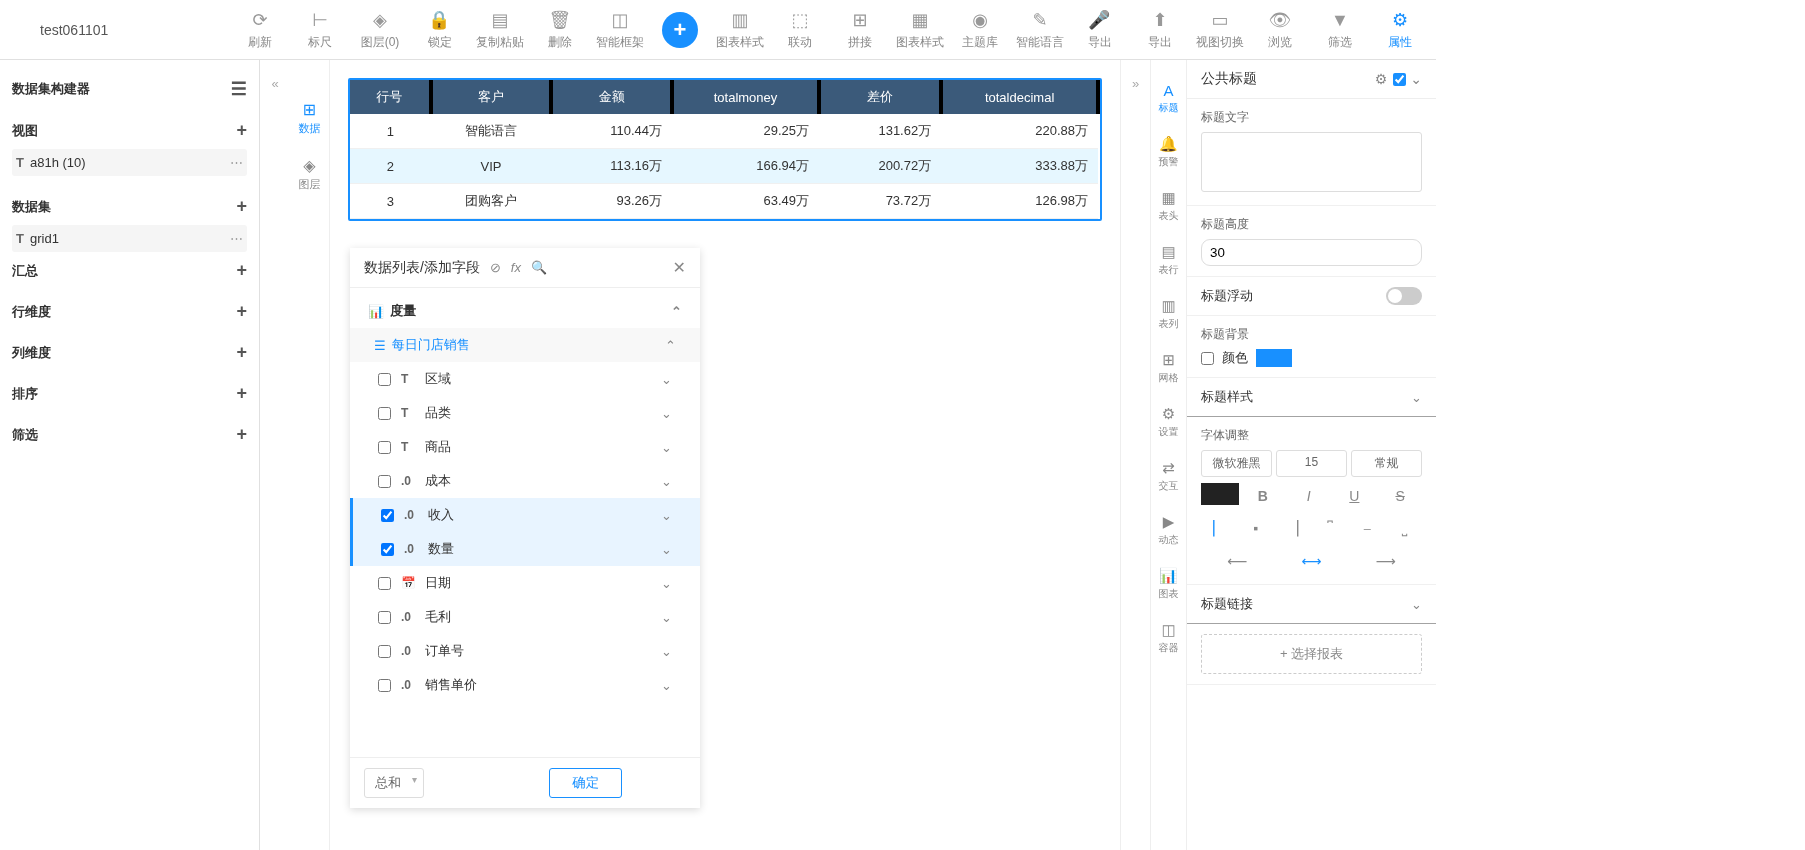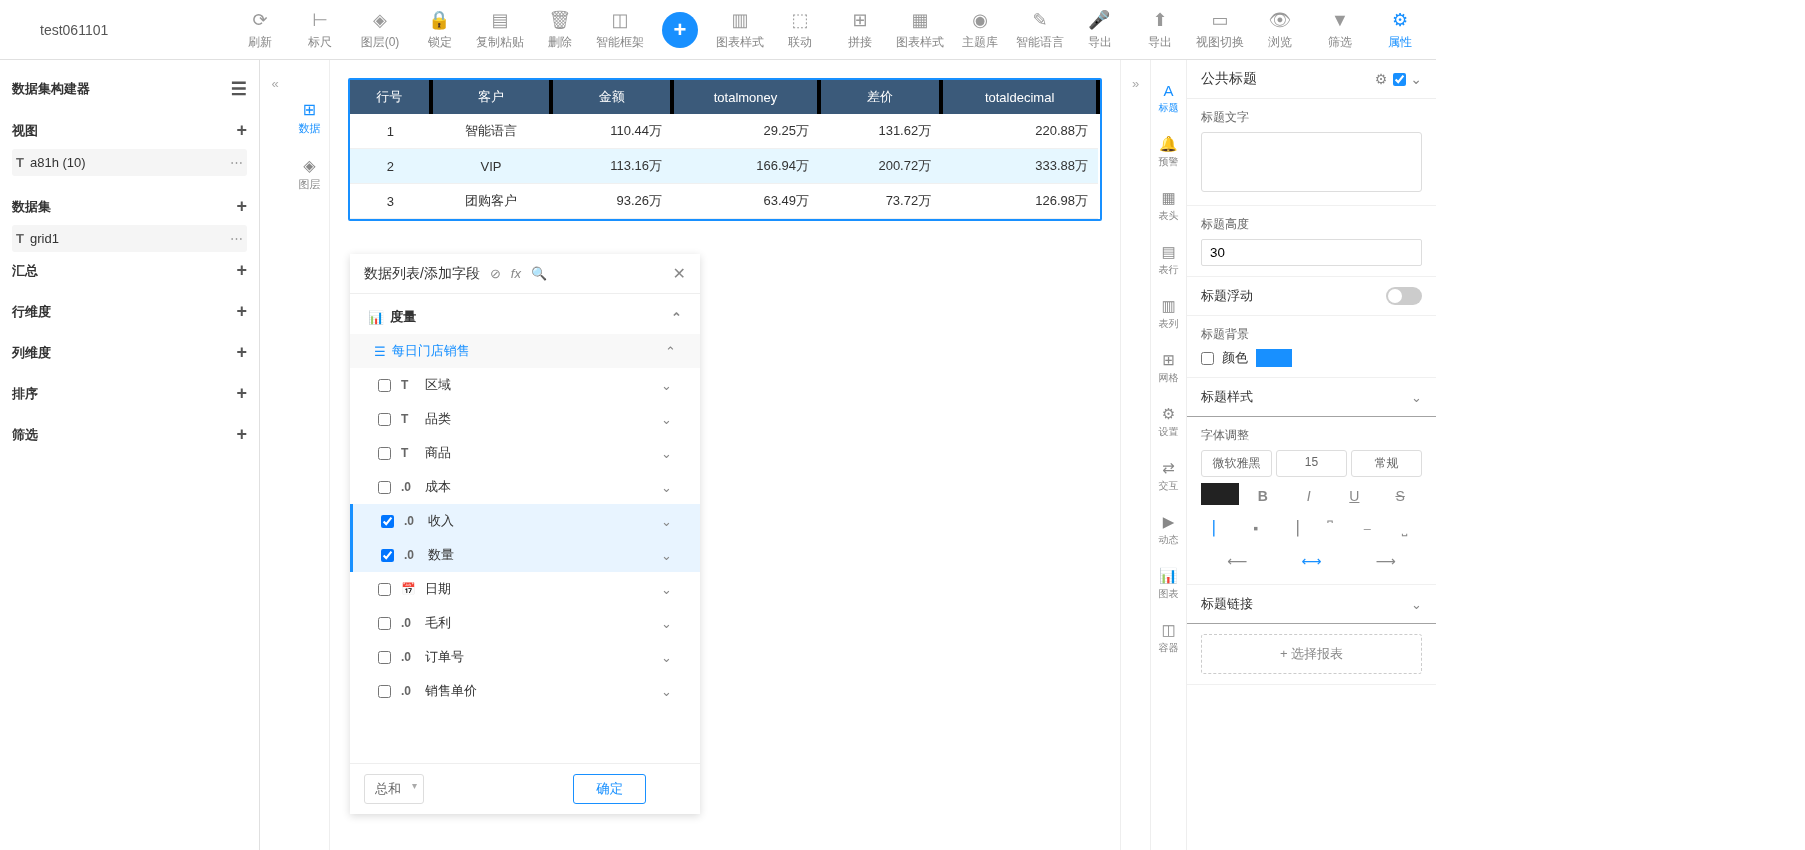--- a/index.html
+++ b/index.html
@@ -38,56 +38,56 @@
 .vtab .ico { font-size: 16px; margin-bottom: 2px; }
 .canvas { flex: 1; padding: 18px; position: relative; }
 .chart-box { border: 2px solid #1890ff; background: #fff; border-radius: 2px; position: relative; }
 .dtable { width: 100%; border-collapse: collapse; }
 .dtable th { background: #3b5a7a; color: #fff; padding: 8px 10px; font-weight: normal; text-align: center; border-right: 4px solid #000000; }
 .dtable td { padding: 8px 10px; text-align: right; border-bottom: 1px solid #f0f0f0; }
 .dtable td:first-child, .dtable td:nth-child(2) { text-align: center; }
 .dtable tr.sel td { background: #e6f7ff; }
 
 
-.popup { position: absolute; left: 20px; top: 194px; width: 350px; height: 560px; background: #fff; box-shadow: 0 2px 8px rgba(0,0,0,0.15); display: flex; flex-direction: column; }
+.popup { position: absolute; left: 20px; top: 188px; width: 350px; height: 560px; background: #fff; box-shadow: 0 2px 8px rgba(0,0,0,0.15); display: flex; flex-direction: column; }
 .popup-head { display: flex; align-items: center; padding: 10px 14px; border-bottom: 1px solid #eee; }
 .popup-head .ptitle { font-size: 14px; }
 .popup-head .ico { color: #888; margin-left: 10px; cursor: pointer; }
 .popup-head .close { margin-left: auto; cursor: pointer; color: #888; font-size: 16px; }
 .popup-body { flex: 1; overflow-y: auto; padding: 6px 0; }
 .section-h { display: flex; align-items: center; padding: 8px 18px; font-weight: bold; }
 .section-h .chev { margin-left: auto; color: #888; }
 .sub-h { display: flex; align-items: center; padding: 8px 24px; color: #1890ff; background: #f8f8f8; }
 .sub-h .chev { margin-left: auto; color: #888; }
 .field { display: flex; align-items: center; padding: 8px 28px; }
 .field.checked { background: #e8f4ff; border-left: 3px solid #1890ff; }
 .field input { margin-right: 10px; }
 .field .ftype { font-weight: bold; margin-right: 6px; color: #666; width: 18px; font-size: 12px; }
 .field .chev { margin-left: auto; color: #888; }
 .popup-foot { display: flex; align-items: center; padding: 10px 14px; border-top: 1px solid #eee; }
 .agg { border: 1px solid #ddd; border-radius: 3px; padding: 5px 22px 5px 10px; color: #666; cursor: pointer; position: relative; }
 .agg::after { content: "▾"; position: absolute; right: 6px; top: 5px; font-size: 10px; color: #aaa; }
-.confirm { margin-left: auto; border: 1px solid #1890ff; color: #1890ff; background: #fff; padding: 5px 22px; border-radius: 3px; cursor: pointer; margin-right: 40px; }
+.confirm { margin-left: auto; border: 1px solid #1890ff; color: #1890ff; background: #fff; padding: 5px 22px; border-radius: 3px; cursor: pointer; margin-right: 64px; }
 
 
 .right-wrap { display: flex; }
 .right-collapse { width: 30px; display: flex; align-items: flex-start; justify-content: center; padding-top: 16px; color: #aaa; cursor: pointer; border-left: 1px solid #eee; }
 .rvtabs { width: 36px; border-left: 1px solid #eee; display: flex; flex-direction: column; padding-top: 12px; }
 .rvtab { display: flex; flex-direction: column; align-items: center; padding: 10px 0; font-size: 10px; color: #888; cursor: pointer; }
 .rvtab.active { color: #1890ff; }
 .rvtab .ico { font-size: 15px; margin-bottom: 2px; }
 .right { width: 250px; border-left: 1px solid #eee; overflow-y: auto; }
 .rhead { display: flex; align-items: center; padding: 10px 14px; border-bottom: 1px solid #eee; font-size: 14px; }
 .rhead .gear { margin-left: auto; color: #888; cursor: pointer; margin-right: 6px; }
 .rhead .chk { accent-color: #1890ff; margin-right: 4px; }
 .rhead .chev { color: #888; cursor: pointer; }
 .rprop { padding: 10px 14px; border-bottom: 1px solid #f0f0f0; }
 .rprop .plbl { font-size: 12px; color: #666; margin-bottom: 6px; }
 .rprop textarea { width: 100%; height: 60px; border: 1px solid #ddd; border-radius: 3px; resize: none; padding: 4px; }
-.rprop input[type=text] { width: 100%; border: 1px solid #ddd; border-radius: 2px; padding: 5px 8px; }
+.rprop input[type=text] { width: 100%; border: 1px solid #ddd; border-radius: 9px; padding: 5px 8px; }
 .rprop .row { display: flex; align-items: center; gap: 8px; }
 .color-sw { width: 36px; height: 18px; background: #1890ff; display: inline-block; }
 .switch { width: 36px; height: 18px; background: #ccc; border-radius: 9px; position: relative; margin-left: auto; cursor: pointer; }
 .switch::after { content: ""; position: absolute; width: 14px; height: 14px; background: #fff; border-radius: 50%; top: 2px; left: 2px; }
 .collapsible { display: flex; align-items: center; padding: 10px 14px; border-bottom: 1px solid #a3a3a3; font-size: 13px; }
 .collapsible .chev { margin-left: auto; color: #888; }
 .font-row { display: flex; gap: 4px; }
 .font-row .sel { border: 1px solid #ddd; border-radius: 3px; padding: 4px 6px; font-size: 12px; color: #666; flex: 1; text-align: center; cursor: pointer; }
 .icon-row { display: flex; gap: 2px; }
 .icon-row .ib { flex: 1; text-align: center; padding: 5px 0; color: #888; cursor: pointer; font-size: 14px; }

